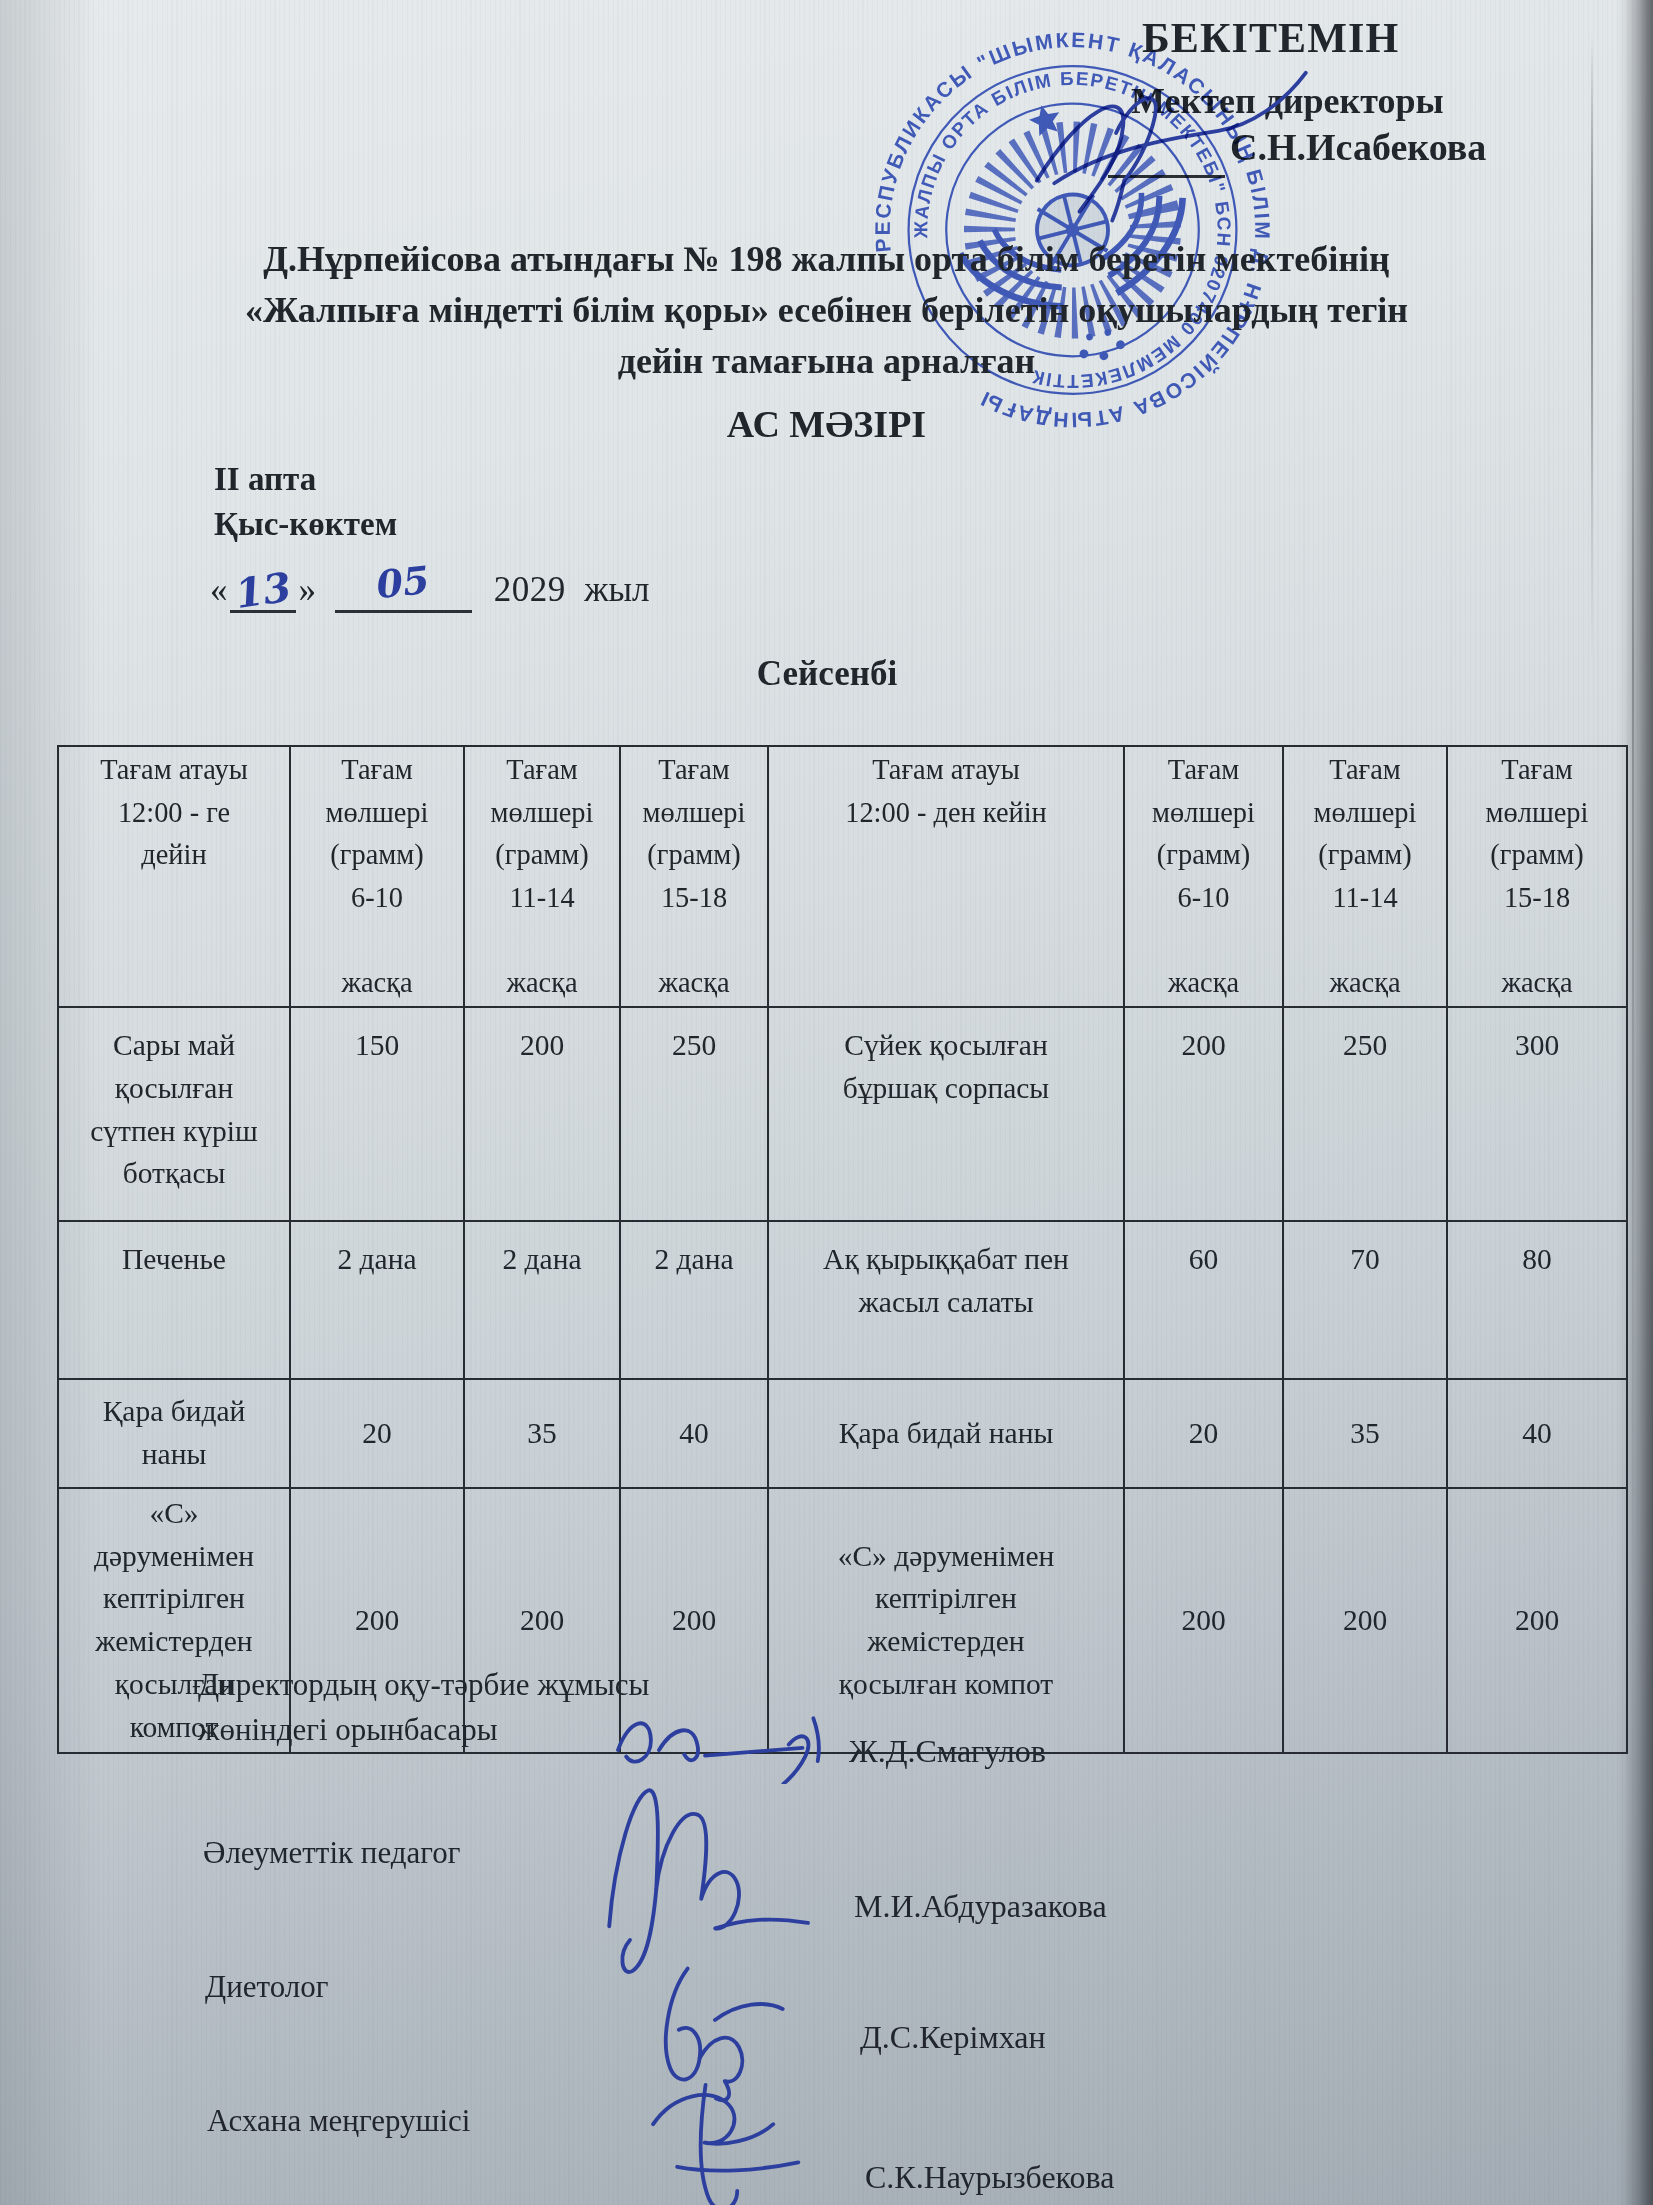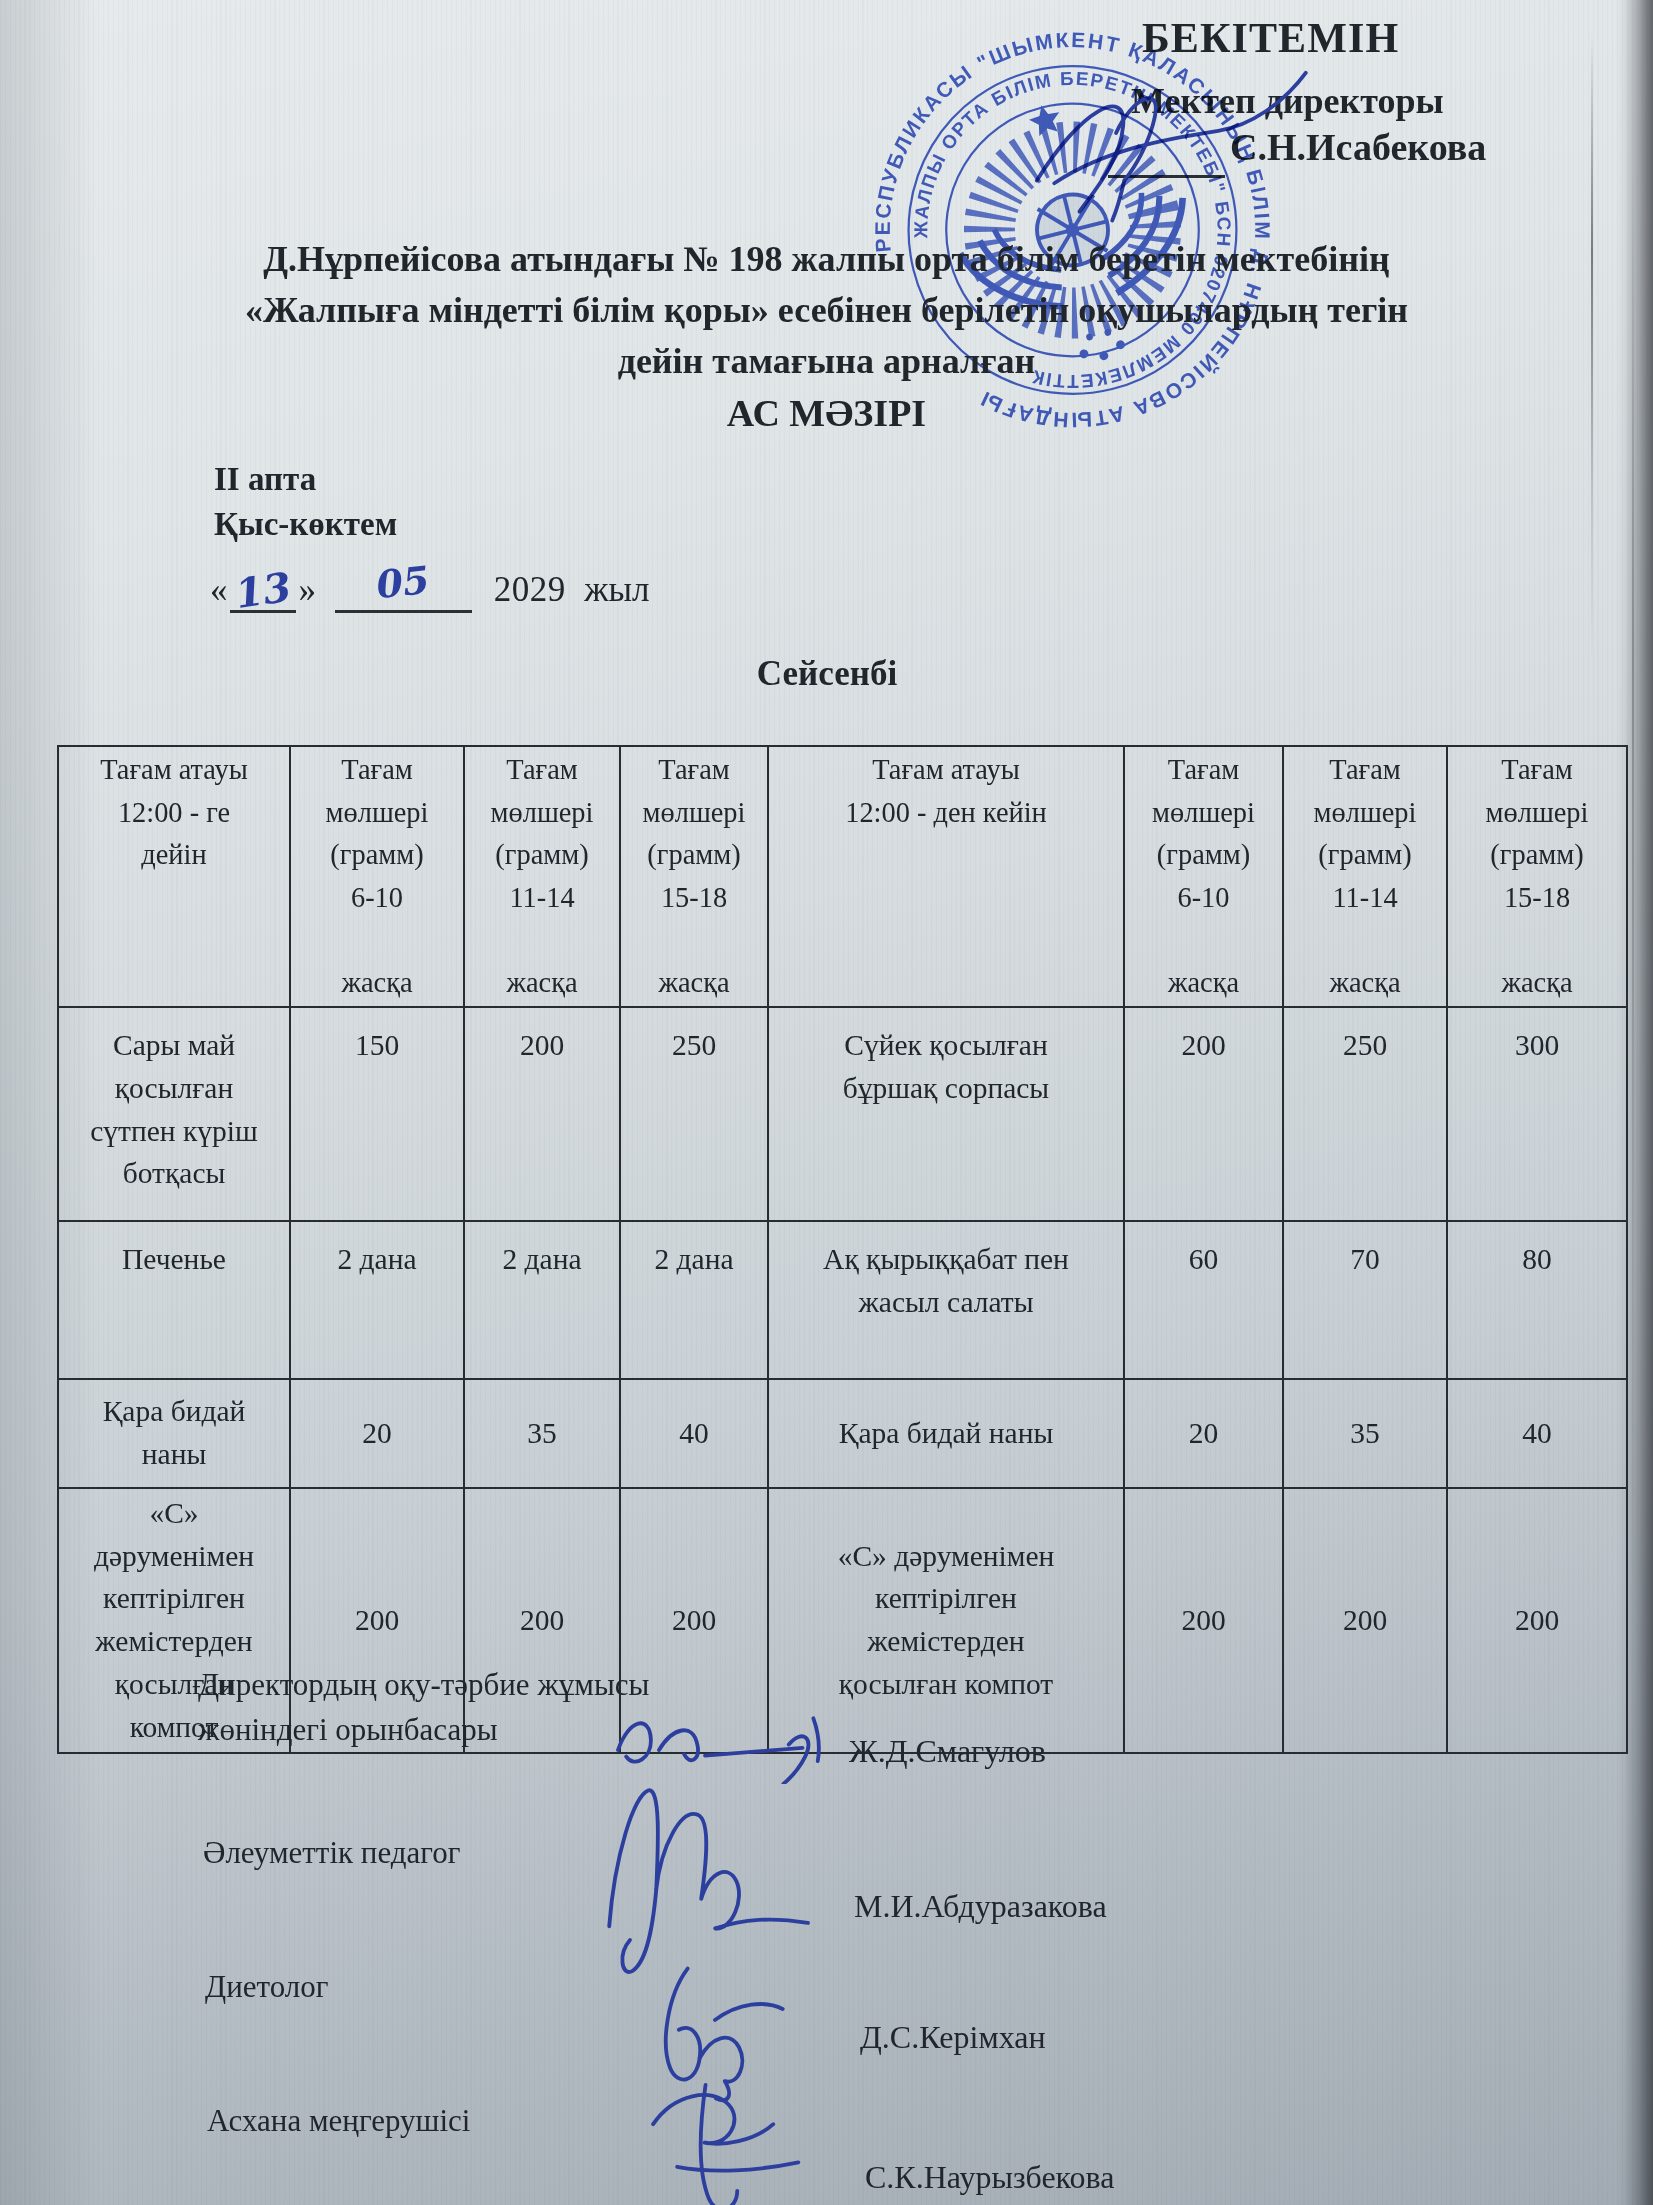--- a/index.html
+++ b/index.html
@@ -32,21 +32,21 @@
   .approval-role{left:1131px;top:80px;font-size:36px;font-weight:700;}
   .approval-name{left:1230px;top:125px;font-size:38px;font-weight:700;}
   .approval-underline{left:1108px;top:175px;width:117px;border-top:3.3px solid #2a2f36;}
   .director-sig{left:1004px;top:63px;width:328px;height:164px;}
 
   
   .stamp{left:851px;top:14.2px;width:443px;height:432px;mix-blend-mode:multiply;opacity:.93;}
 
   
   .title-block{left:132px;top:234px;width:1389px;text-align:center;font-weight:700;font-size:36px;line-height:51px;}
-  .title-line4{font-size:38px;margin-top:1px;}
+  .title-line4{font-size:38px;margin-top:12px;}
 
   .week-label{left:214px;top:461px;font-size:33px;font-weight:700;}
   .season-label{left:214px;top:506px;font-size:33px;font-weight:700;}
 
   .date-line{left:210px;top:563px;font-size:35px;}
   .hand{font-family:"DejaVu Serif", serif;font-style:italic;font-weight:700;color:#2c3f9e;display:inline-block;}
   .day-box{display:inline-block;border-bottom:3.8px solid #2b3036;padding:0 5.5px 0 5.5px;margin:0 2.2px;}
   .day-box .hand{font-size:40px;transform:rotate(-8deg) translateY(3.3px);}
   .month-box{display:inline-block;border-bottom:3.8px solid #2b3036;min-width:137px;text-align:center;margin:0 22px 0 18.6px;vertical-align:bottom;}
   .month-box .hand{font-size:38px;transform:rotate(-6deg) translateY(-5.5px);}

